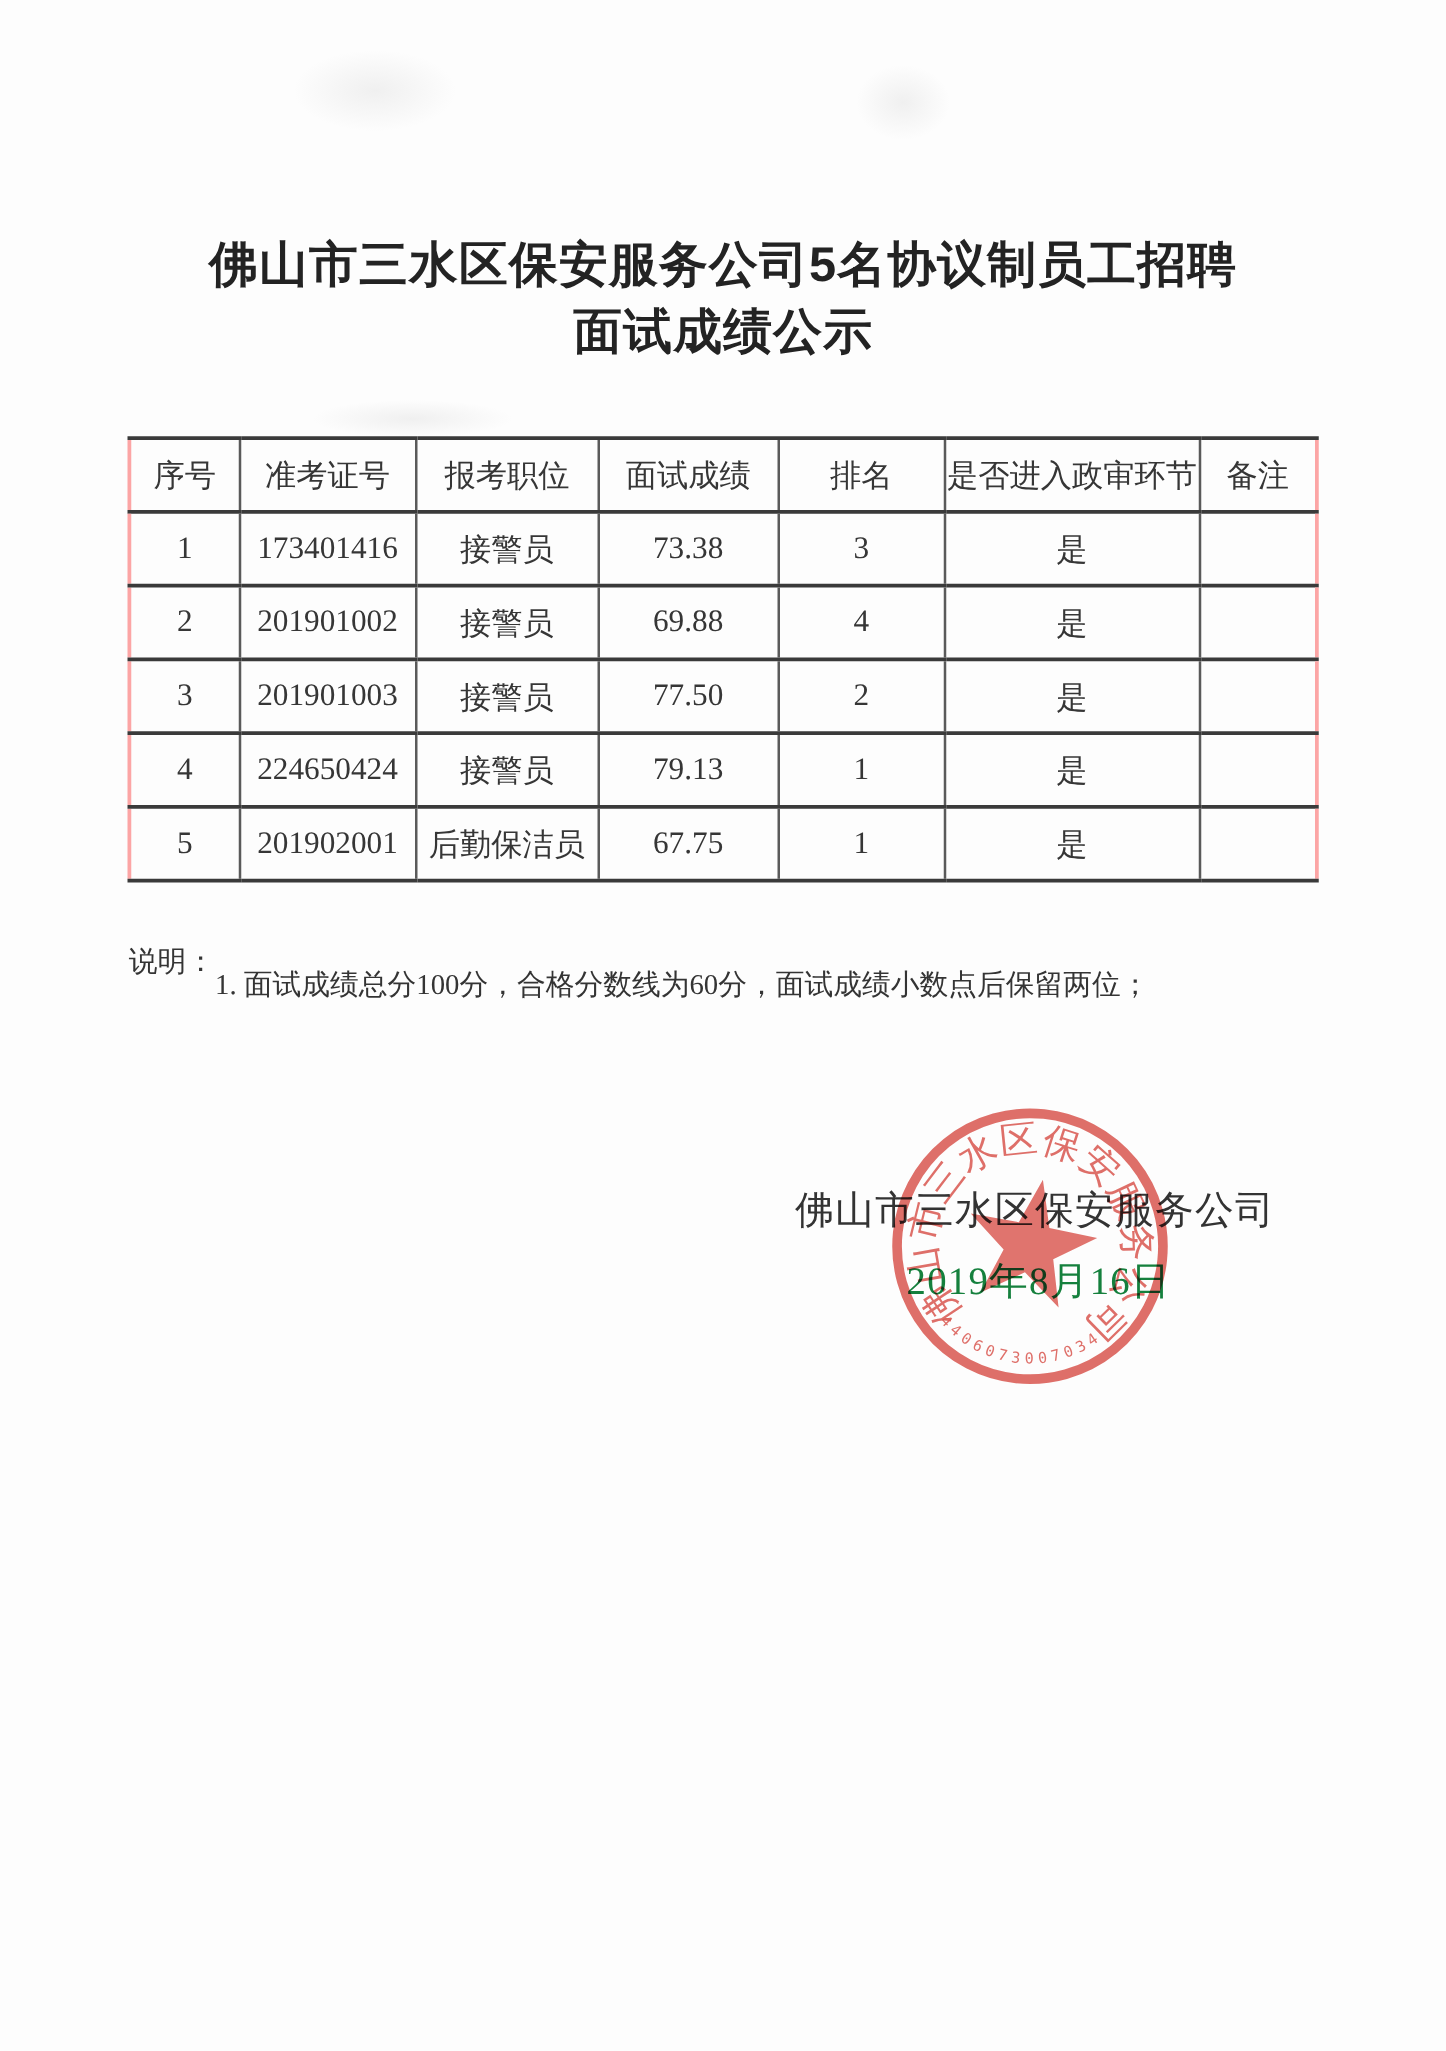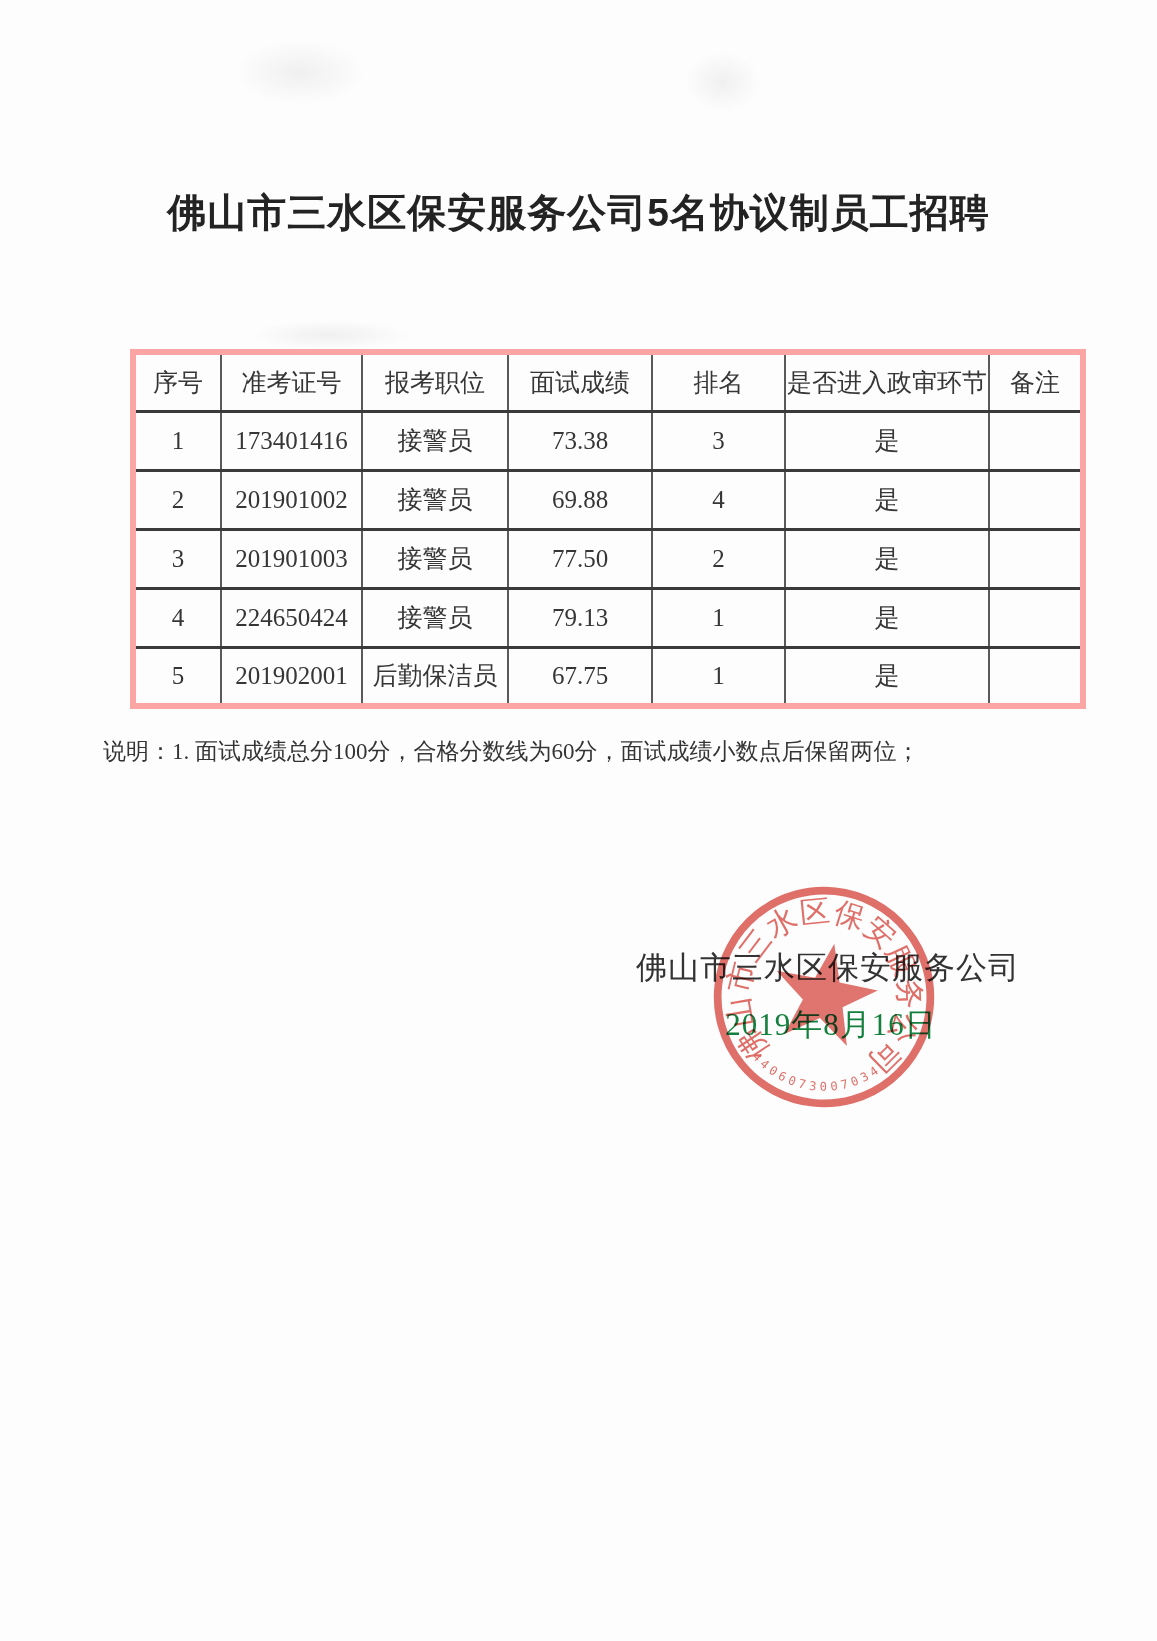--- a/index.html
+++ b/index.html
@@ -31,29 +31,29 @@
     border-collapse:collapse; table-layout:fixed;
     font-size:25px; color:#363636;
   }
   .score-table th, .score-table td {
     border-left:2px solid #5a5a5a; border-right:2px solid #5a5a5a;
     border-top:3px solid #3a3a3a; border-bottom:3px solid #3a3a3a;
     text-align:center; vertical-align:middle;
     font-weight:normal; padding:0; overflow:hidden;
   }
   .score-table tr { height:59px; }
-  .score-table { border:6px solid #fca5a5;margin-left:28px; }
+  .score-table { border:3px solid #fca5a5; }
 
   .notes {
     position:absolute; left:103px; top:736px;
     font-size:23px; line-height:31px; color:#343434;
     display:flex; align-items:center;
   }
   .notes-label { white-space:pre; }
-  .notes-items .note-line { white-space:pre; }
+  .notes-items .note-line { white-space:pre;margin-top:36px; }
 
   .sig-company {
     position:absolute; top:947px; right:137px;
     font-size:31px; color:#333333; letter-spacing:1px;
   }
   .sig-date {
     position:absolute; top:1004px; left:706px; width:250px;
     text-align:center; font-size:31px; color:#15803d; letter-spacing:1px;
   }
 
@@ -70,20 +70,21 @@
 <body>
 
 <div class="page">
 
   <div class="smudge s1"></div>
   <div class="smudge s2"></div>
   <div class="smudge s3"></div>
 
   <h1 class="title">
     <span class="line">佛山市三水区保安服务公司5名协议制员工招聘</span>
+    <span class="line">面试成绩公示</span>
   </h1>
 
   <table class="score-table">
     <colgroup>
       <col style="width:88px">
         <col style="width:141px">
         <col style="width:146px">
       <col style="width:144px">
         <col style="width:133px">
         <col style="width:204px">

